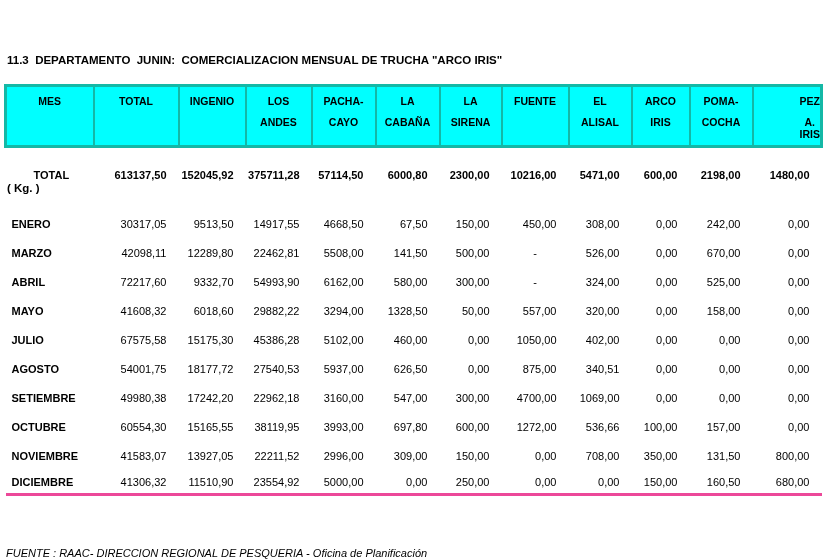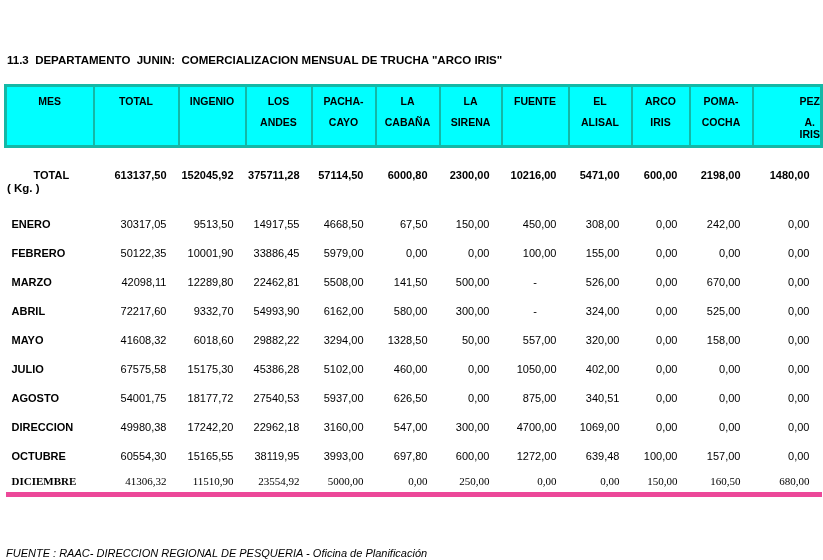--- a/index.html
+++ b/index.html
@@ -21,21 +21,21 @@
   thead th:last-child{border-right-width:3px;padding-left:46px;}
   .h1{padding-top:8px;line-height:12px;}
   .h2{padding-top:9px;padding-bottom:5px;line-height:12px;}
   td{padding:0;font-size:11px;vertical-align:middle;}
   tr.spacer-a{height:10px;}
   tr.spacer-b{height:17px;}
   tr.total-row{height:36px;}
   tr.total-row td{font-weight:bold;}
   tr.month-row{height:29px;}
   tr.month-row.last{height:24px;}
-  tr.month-row.last td{border-bottom:5px solid #ec4899;font-family:Liberation Serif, serif;}
+  tr.month-row.last td{border-bottom:3px solid #ec4899;}
   td.rowlabel{font-weight:bold;text-align:left;padding-left:6px;}
   tr.total-row td.rowlabel{padding-left:28px;}
   td.num{text-align:right;padding-right:12px;}
   td.num.dash{text-align:center;padding-right:0;}
   .footer-note{
     position:absolute;left:6px;top:547px;
     font-size:11px;font-style:italic;white-space:pre;
   }
 </style>
 </head>
@@ -144,34 +144,20 @@
           <td class="num">4668,50</td>
           <td class="num">67,50</td>
           <td class="num">150,00</td>
           <td class="num">450,00</td>
           <td class="num">308,00</td>
           <td class="num">0,00</td>
           <td class="num">242,00</td>
           <td class="num">0,00</td>
         </tr>
         <tr class="month-row">
-          <td class="rowlabel">FEBRERO</td>
-          <td class="num">50122,35</td>
-          <td class="num">10001,90</td>
-          <td class="num">33886,45</td>
-          <td class="num">5979,00</td>
-          <td class="num">0,00</td>
-          <td class="num">0,00</td>
-          <td class="num">100,00</td>
-          <td class="num">155,00</td>
-          <td class="num">0,00</td>
-          <td class="num">0,00</td>
-          <td class="num">0,00</td>
-        </tr>
-        <tr class="month-row">
           <td class="rowlabel">MARZO</td>
           <td class="num">42098,11</td>
           <td class="num">12289,80</td>
           <td class="num">22462,81</td>
           <td class="num">5508,00</td>
           <td class="num">141,50</td>
           <td class="num">500,00</td>
           <td class="num dash">-</td>
           <td class="num">526,00</td>
           <td class="num">0,00</td>
@@ -228,21 +214,21 @@
           <td class="num">5937,00</td>
           <td class="num">626,50</td>
           <td class="num">0,00</td>
           <td class="num">875,00</td>
           <td class="num">340,51</td>
           <td class="num">0,00</td>
           <td class="num">0,00</td>
           <td class="num">0,00</td>
         </tr>
         <tr class="month-row">
-          <td class="rowlabel">DIRECCION</td>
+          <td class="rowlabel">SETIEMBRE</td>
           <td class="num">49980,38</td>
           <td class="num">17242,20</td>
           <td class="num">22962,18</td>
           <td class="num">3160,00</td>
           <td class="num">547,00</td>
           <td class="num">300,00</td>
           <td class="num">4700,00</td>
           <td class="num">1069,00</td>
           <td class="num">0,00</td>
           <td class="num">0,00</td>
@@ -250,24 +236,38 @@
         </tr>
         <tr class="month-row">
           <td class="rowlabel">OCTUBRE</td>
           <td class="num">60554,30</td>
           <td class="num">15165,55</td>
           <td class="num">38119,95</td>
           <td class="num">3993,00</td>
           <td class="num">697,80</td>
           <td class="num">600,00</td>
           <td class="num">1272,00</td>
-          <td class="num">639,48</td>
+          <td class="num">536,66</td>
           <td class="num">100,00</td>
           <td class="num">157,00</td>
           <td class="num">0,00</td>
+        </tr>
+        <tr class="month-row">
+          <td class="rowlabel">NOVIEMBRE</td>
+          <td class="num">41583,07</td>
+          <td class="num">13927,05</td>
+          <td class="num">22211,52</td>
+          <td class="num">2996,00</td>
+          <td class="num">309,00</td>
+          <td class="num">150,00</td>
+          <td class="num">0,00</td>
+          <td class="num">708,00</td>
+          <td class="num">350,00</td>
+          <td class="num">131,50</td>
+          <td class="num">800,00</td>
         </tr>
         <tr class="month-row last">
           <td class="rowlabel">DICIEMBRE</td>
           <td class="num">41306,32</td>
           <td class="num">11510,90</td>
           <td class="num">23554,92</td>
           <td class="num">5000,00</td>
           <td class="num">0,00</td>
           <td class="num">250,00</td>
           <td class="num">0,00</td>

